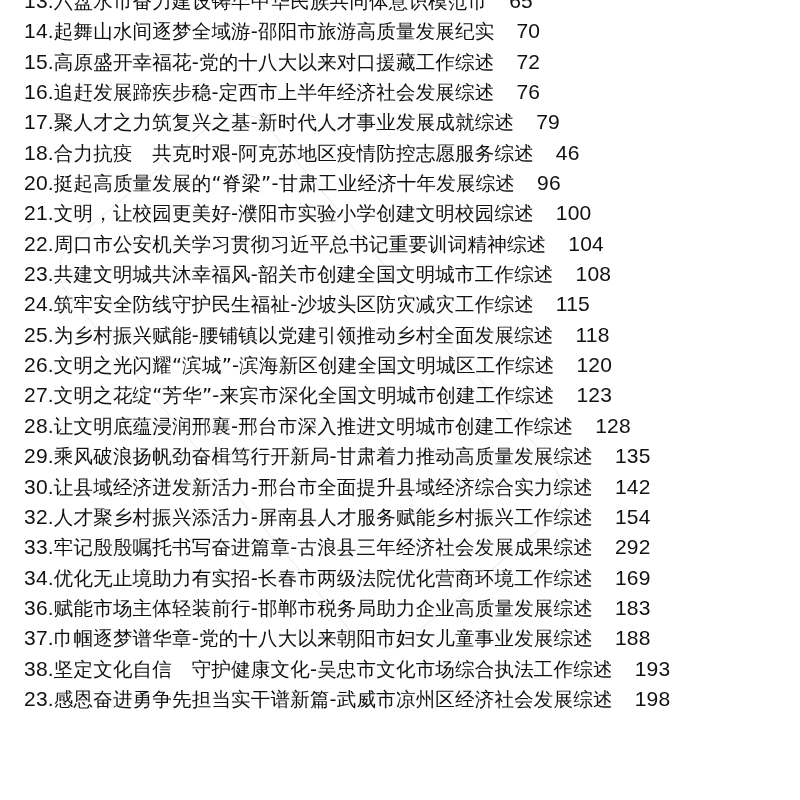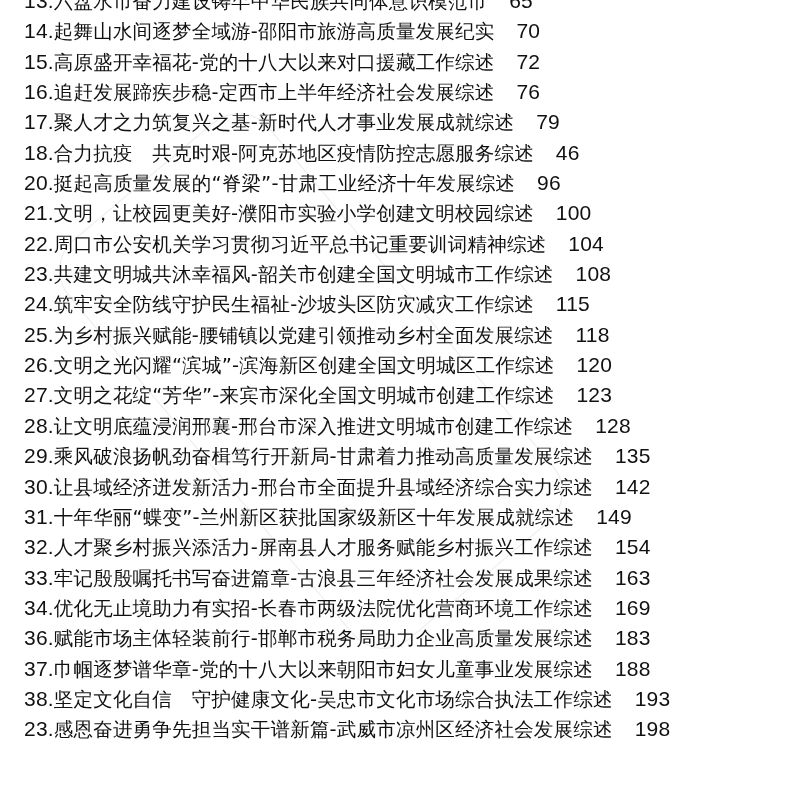--- a/index.html
+++ b/index.html
@@ -66,21 +66,20 @@
   <li class="toc-entry"><span class="toc-num">21.</span><span class="toc-title">文明，让校园更美好-濮阳市实验小学创建文明校园综述</span><span class="toc-page">100</span></li>
   <li class="toc-entry"><span class="toc-num">22.</span><span class="toc-title">周口市公安机关学习贯彻习近平总书记重要训词精神综述</span><span class="toc-page">104</span></li>
   <li class="toc-entry"><span class="toc-num">23.</span><span class="toc-title">共建文明城共沐幸福风-韶关市创建全国文明城市工作综述</span><span class="toc-page">108</span></li>
   <li class="toc-entry"><span class="toc-num">24.</span><span class="toc-title">筑牢安全防线守护民生福祉-沙坡头区防灾减灾工作综述</span><span class="toc-page">115</span></li>
   <li class="toc-entry"><span class="toc-num">25.</span><span class="toc-title">为乡村振兴赋能-腰铺镇以党建引领推动乡村全面发展综述</span><span class="toc-page">118</span></li>
   <li class="toc-entry"><span class="toc-num">26.</span><span class="toc-title">文明之光闪耀“滨城”-滨海新区创建全国文明城区工作综述</span><span class="toc-page">120</span></li>
   <li class="toc-entry"><span class="toc-num">27.</span><span class="toc-title">文明之花绽“芳华”-来宾市深化全国文明城市创建工作综述</span><span class="toc-page">123</span></li>
   <li class="toc-entry"><span class="toc-num">28.</span><span class="toc-title">让文明底蕴浸润邢襄-邢台市深入推进文明城市创建工作综述</span><span class="toc-page">128</span></li>
   <li class="toc-entry"><span class="toc-num">29.</span><span class="toc-title">乘风破浪扬帆劲奋楫笃行开新局-甘肃着力推动高质量发展综述</span><span class="toc-page">135</span></li>
   <li class="toc-entry"><span class="toc-num">30.</span><span class="toc-title">让县域经济迸发新活力-邢台市全面提升县域经济综合实力综述</span><span class="toc-page">142</span></li>
-  <li class="toc-entry"><span class="toc-num">31.</span><span class="toc-title">十年华丽“蝶变”-兰州新区获批国家级新区十年发展成就综述</span><span class="toc-page">149</span></li>
   <li class="toc-entry"><span class="toc-num">32.</span><span class="toc-title">人才聚乡村振兴添活力-屏南县人才服务赋能乡村振兴工作综述</span><span class="toc-page">154</span></li>
-  <li class="toc-entry"><span class="toc-num">33.</span><span class="toc-title">牢记殷殷嘱托书写奋进篇章-古浪县三年经济社会发展成果综述</span><span class="toc-page">163</span></li>
+  <li class="toc-entry"><span class="toc-num">33.</span><span class="toc-title">牢记殷殷嘱托书写奋进篇章-古浪县三年经济社会发展成果综述</span><span class="toc-page">292</span></li>
   <li class="toc-entry"><span class="toc-num">34.</span><span class="toc-title">优化无止境助力有实招-长春市两级法院优化营商环境工作综述</span><span class="toc-page">169</span></li>
   <li class="toc-entry"><span class="toc-num">36.</span><span class="toc-title">赋能市场主体轻装前行-邯郸市税务局助力企业高质量发展综述</span><span class="toc-page">183</span></li>
   <li class="toc-entry"><span class="toc-num">37.</span><span class="toc-title">巾帼逐梦谱华章-党的十八大以来朝阳市妇女儿童事业发展综述</span><span class="toc-page">188</span></li>
   <li class="toc-entry"><span class="toc-num">38.</span><span class="toc-title">坚定文化自信　守护健康文化-吴忠市文化市场综合执法工作综述</span><span class="toc-page">193</span></li>
   <li class="toc-entry"><span class="toc-num">23.</span><span class="toc-title">感恩奋进勇争先担当实干谱新篇-武威市凉州区经济社会发展综述</span><span class="toc-page">198</span></li>
 </ul>
 
 </body></html>

